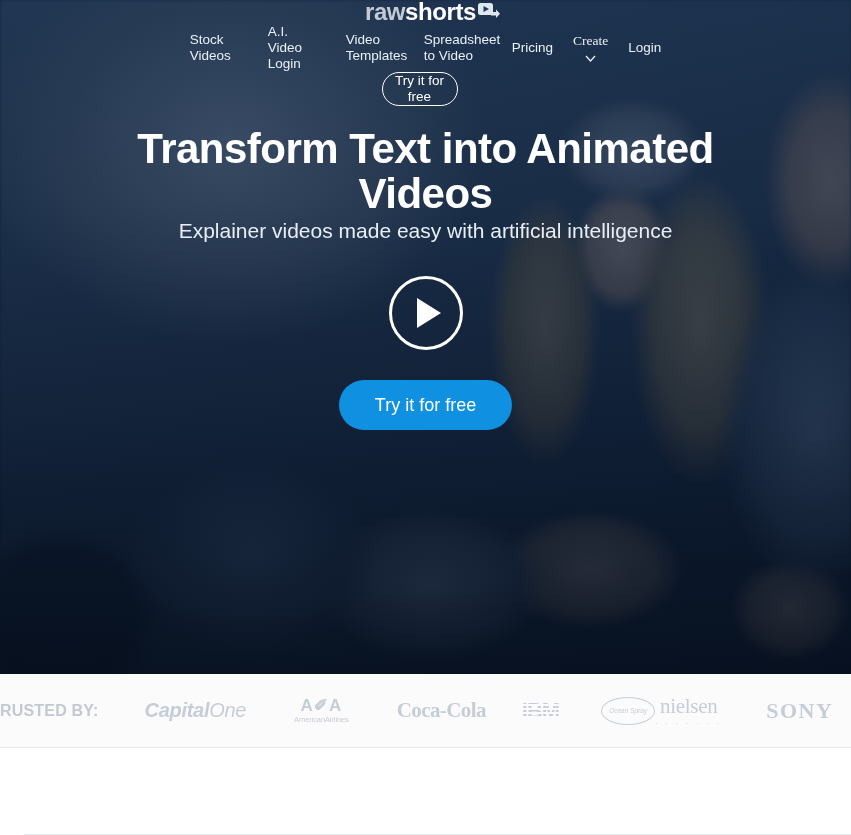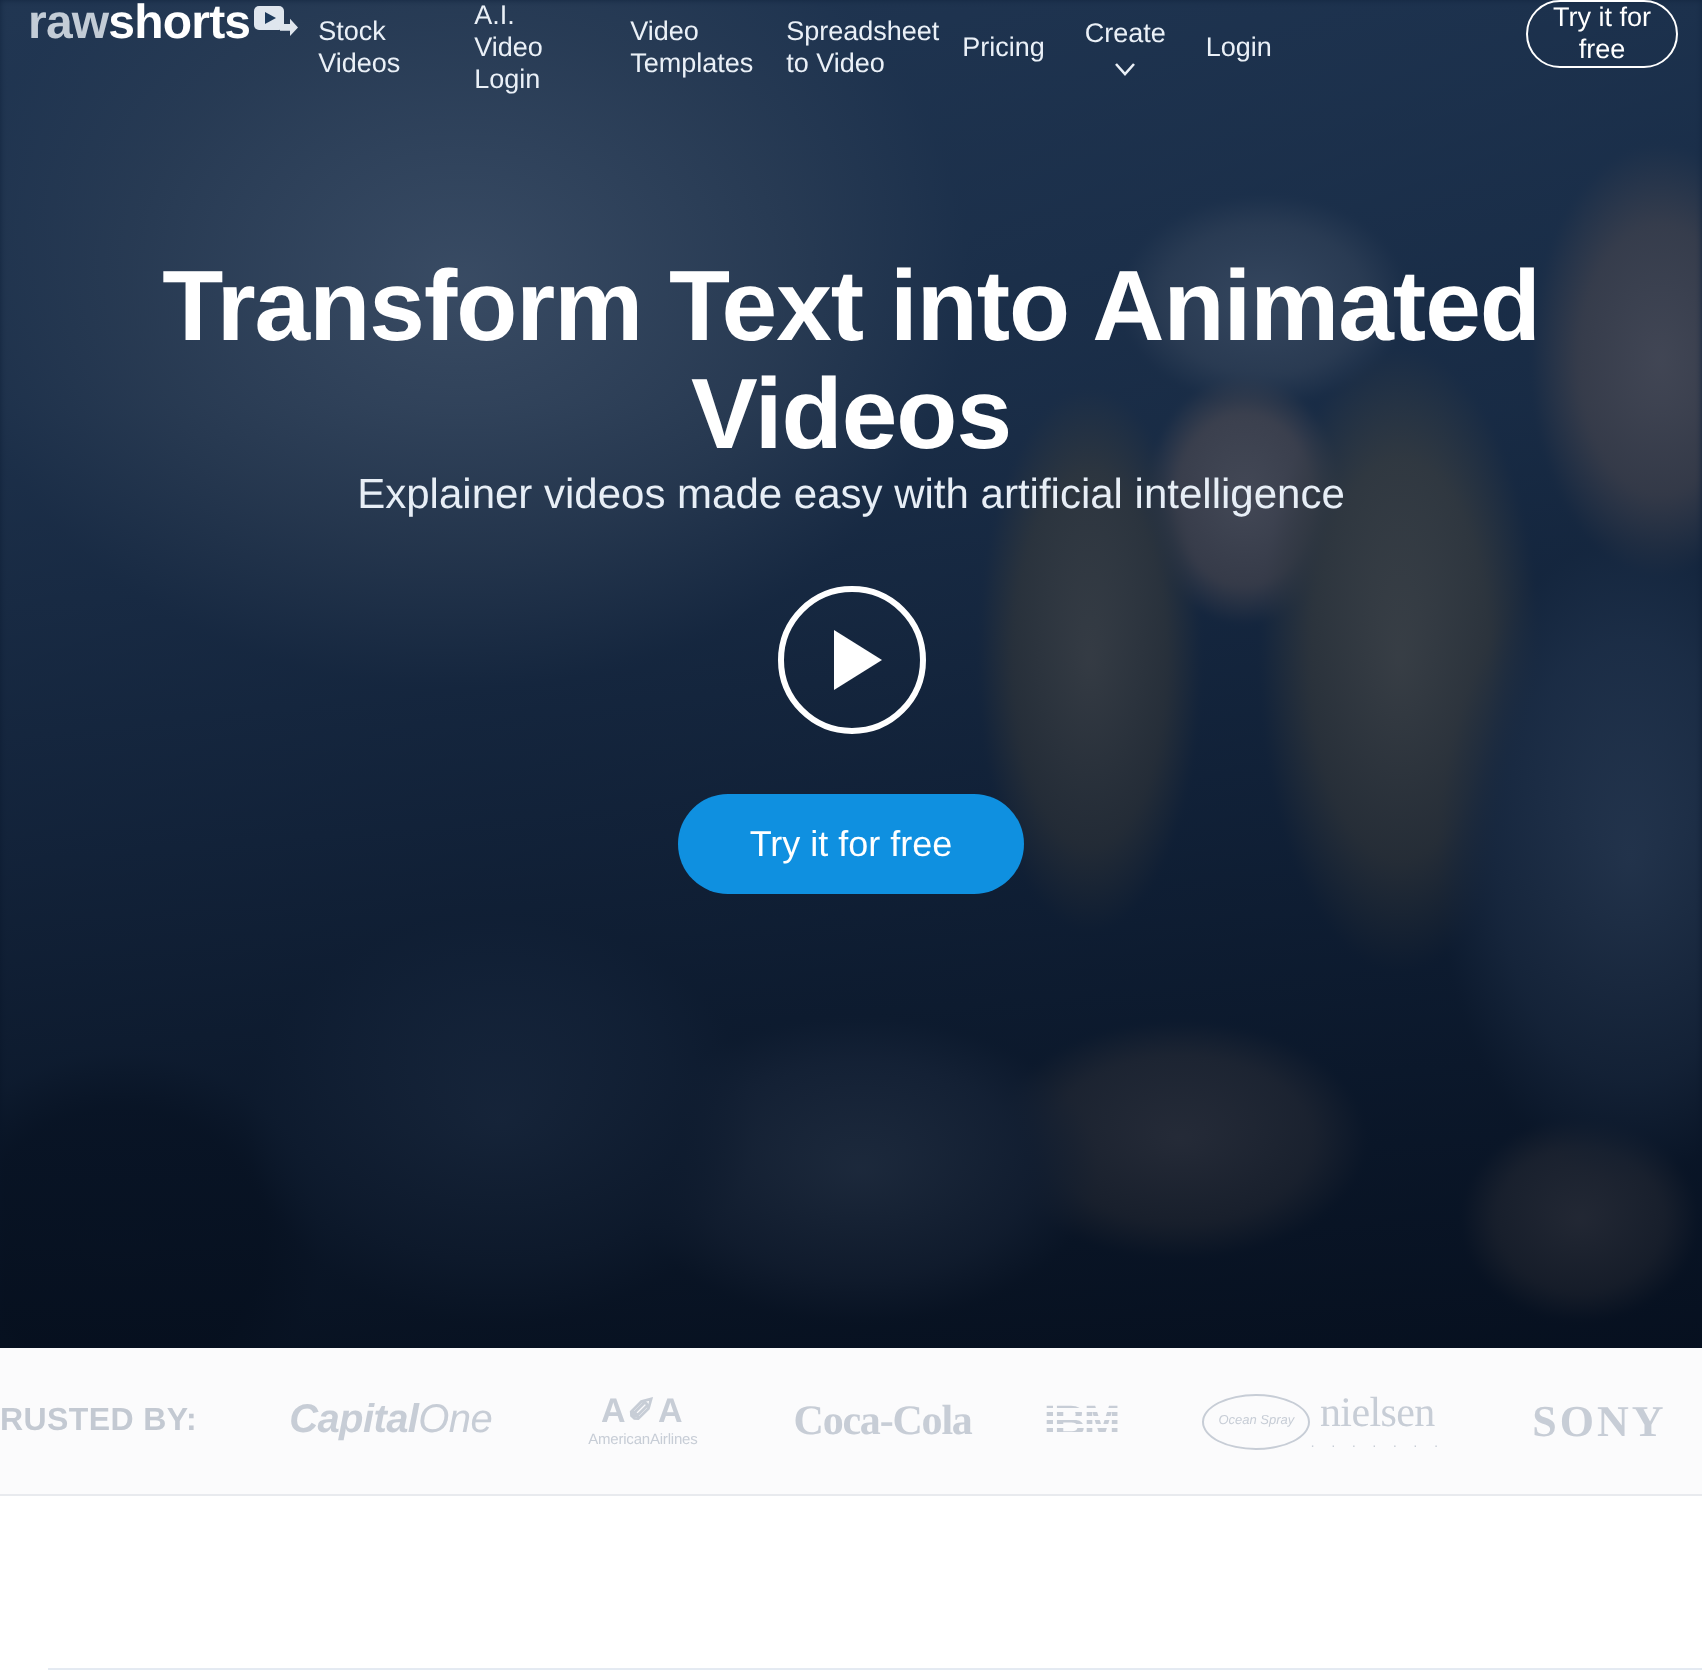--- a/index.html
+++ b/index.html
@@ -74,22 +74,23 @@
       rgba(6,16,32,0.88) 100%);
   }
 
   
   .navbar {
     position: absolute;
     top: 0; left: 0;
     width: 851px;
     height: 52px;
     display: flex;
-    align-items: flex-start;
+    align-items: center;
     z-index: 30;
+    flex-direction: column;
   }
   .navbar-divider {
     position: absolute;
     left: 24px;
     right: 0;
     bottom: 0;
     height: 1px;
     background: rgba(190,205,225,0.42);
     z-index: 29;
   }
@@ -138,20 +139,21 @@
 
   .nav-create {
     display: flex;
     flex-direction: column;
     align-items: center;
     color: #eaf0f7;
     font-size: 13.5px;
     line-height: 16px;
     padding: 0 10px;
     cursor: pointer;
+    font-family: Liberation Serif, serif;
   }
   .chev {
     display: block;
     width: 11px;
     height: 11px;
     margin-top: 3px;
   }
 
   .nav-cta {
     flex: 0 0 auto;
@@ -180,21 +182,21 @@
     z-index: 20;
     display: flex;
     flex-direction: column;
     align-items: center;
   }
   .hero-title {
     margin-top: 126px;
     width: 700px;
     text-align: center;
     color: #ffffff;
-    font-size: 50px;
+    font-size: 42px;
     line-height: 1.08;
     font-weight: 700;
     letter-spacing: -0.5px;
   }
   .hero-subtitle {
     color: #e7eef6;
     font-size: 21px;
     line-height: 1.3;
     text-align: center;
     font-weight: 400;

